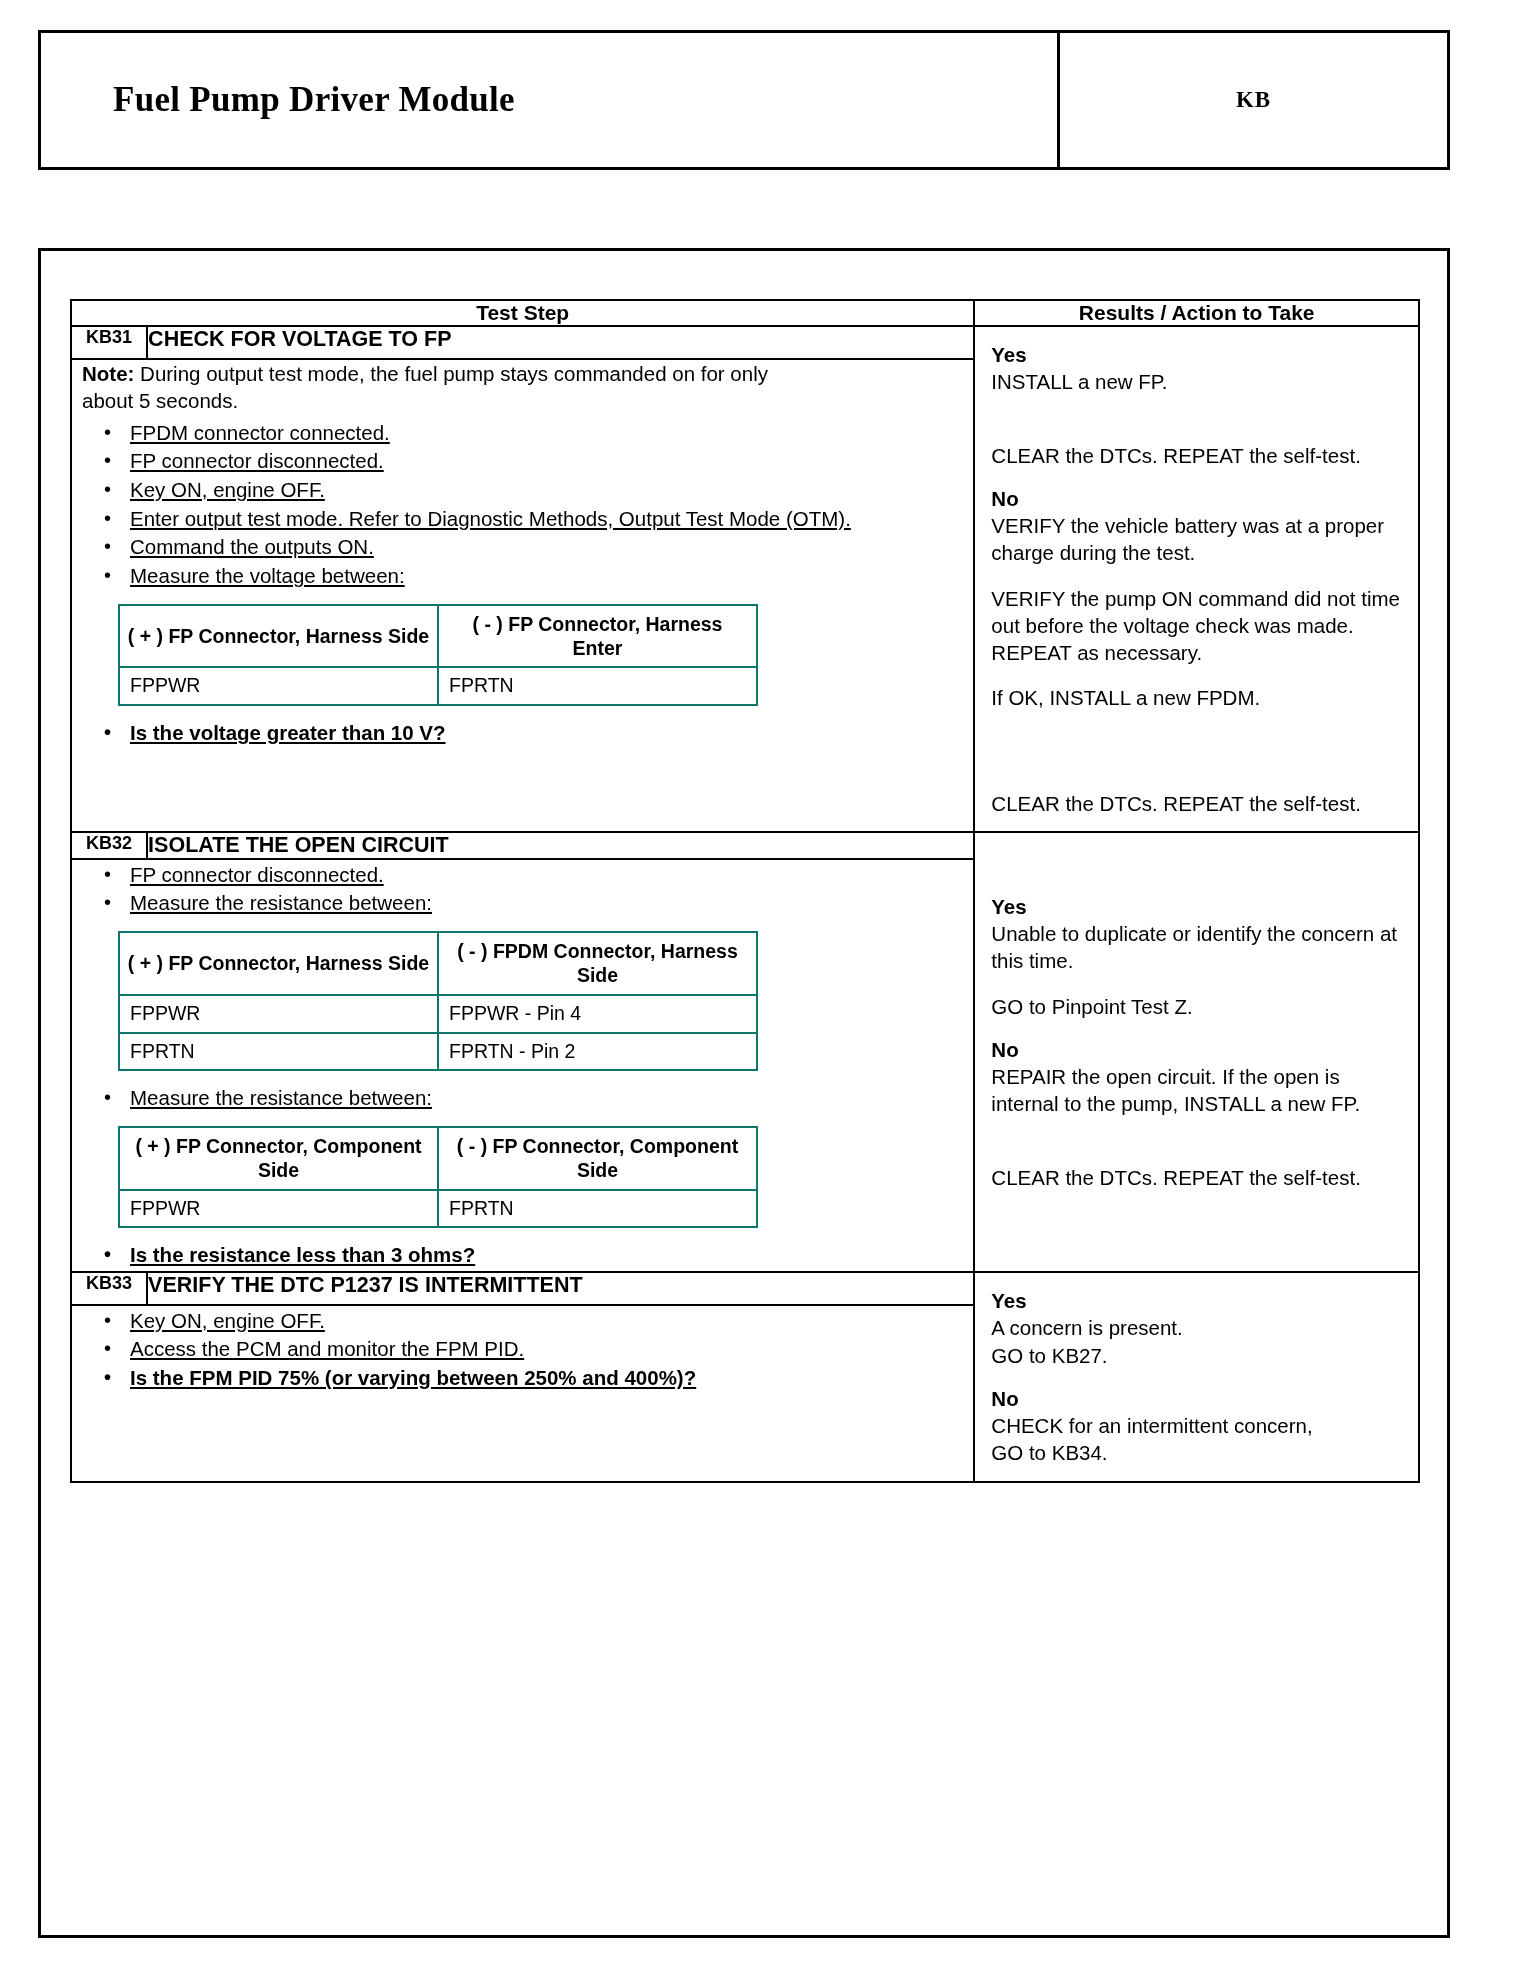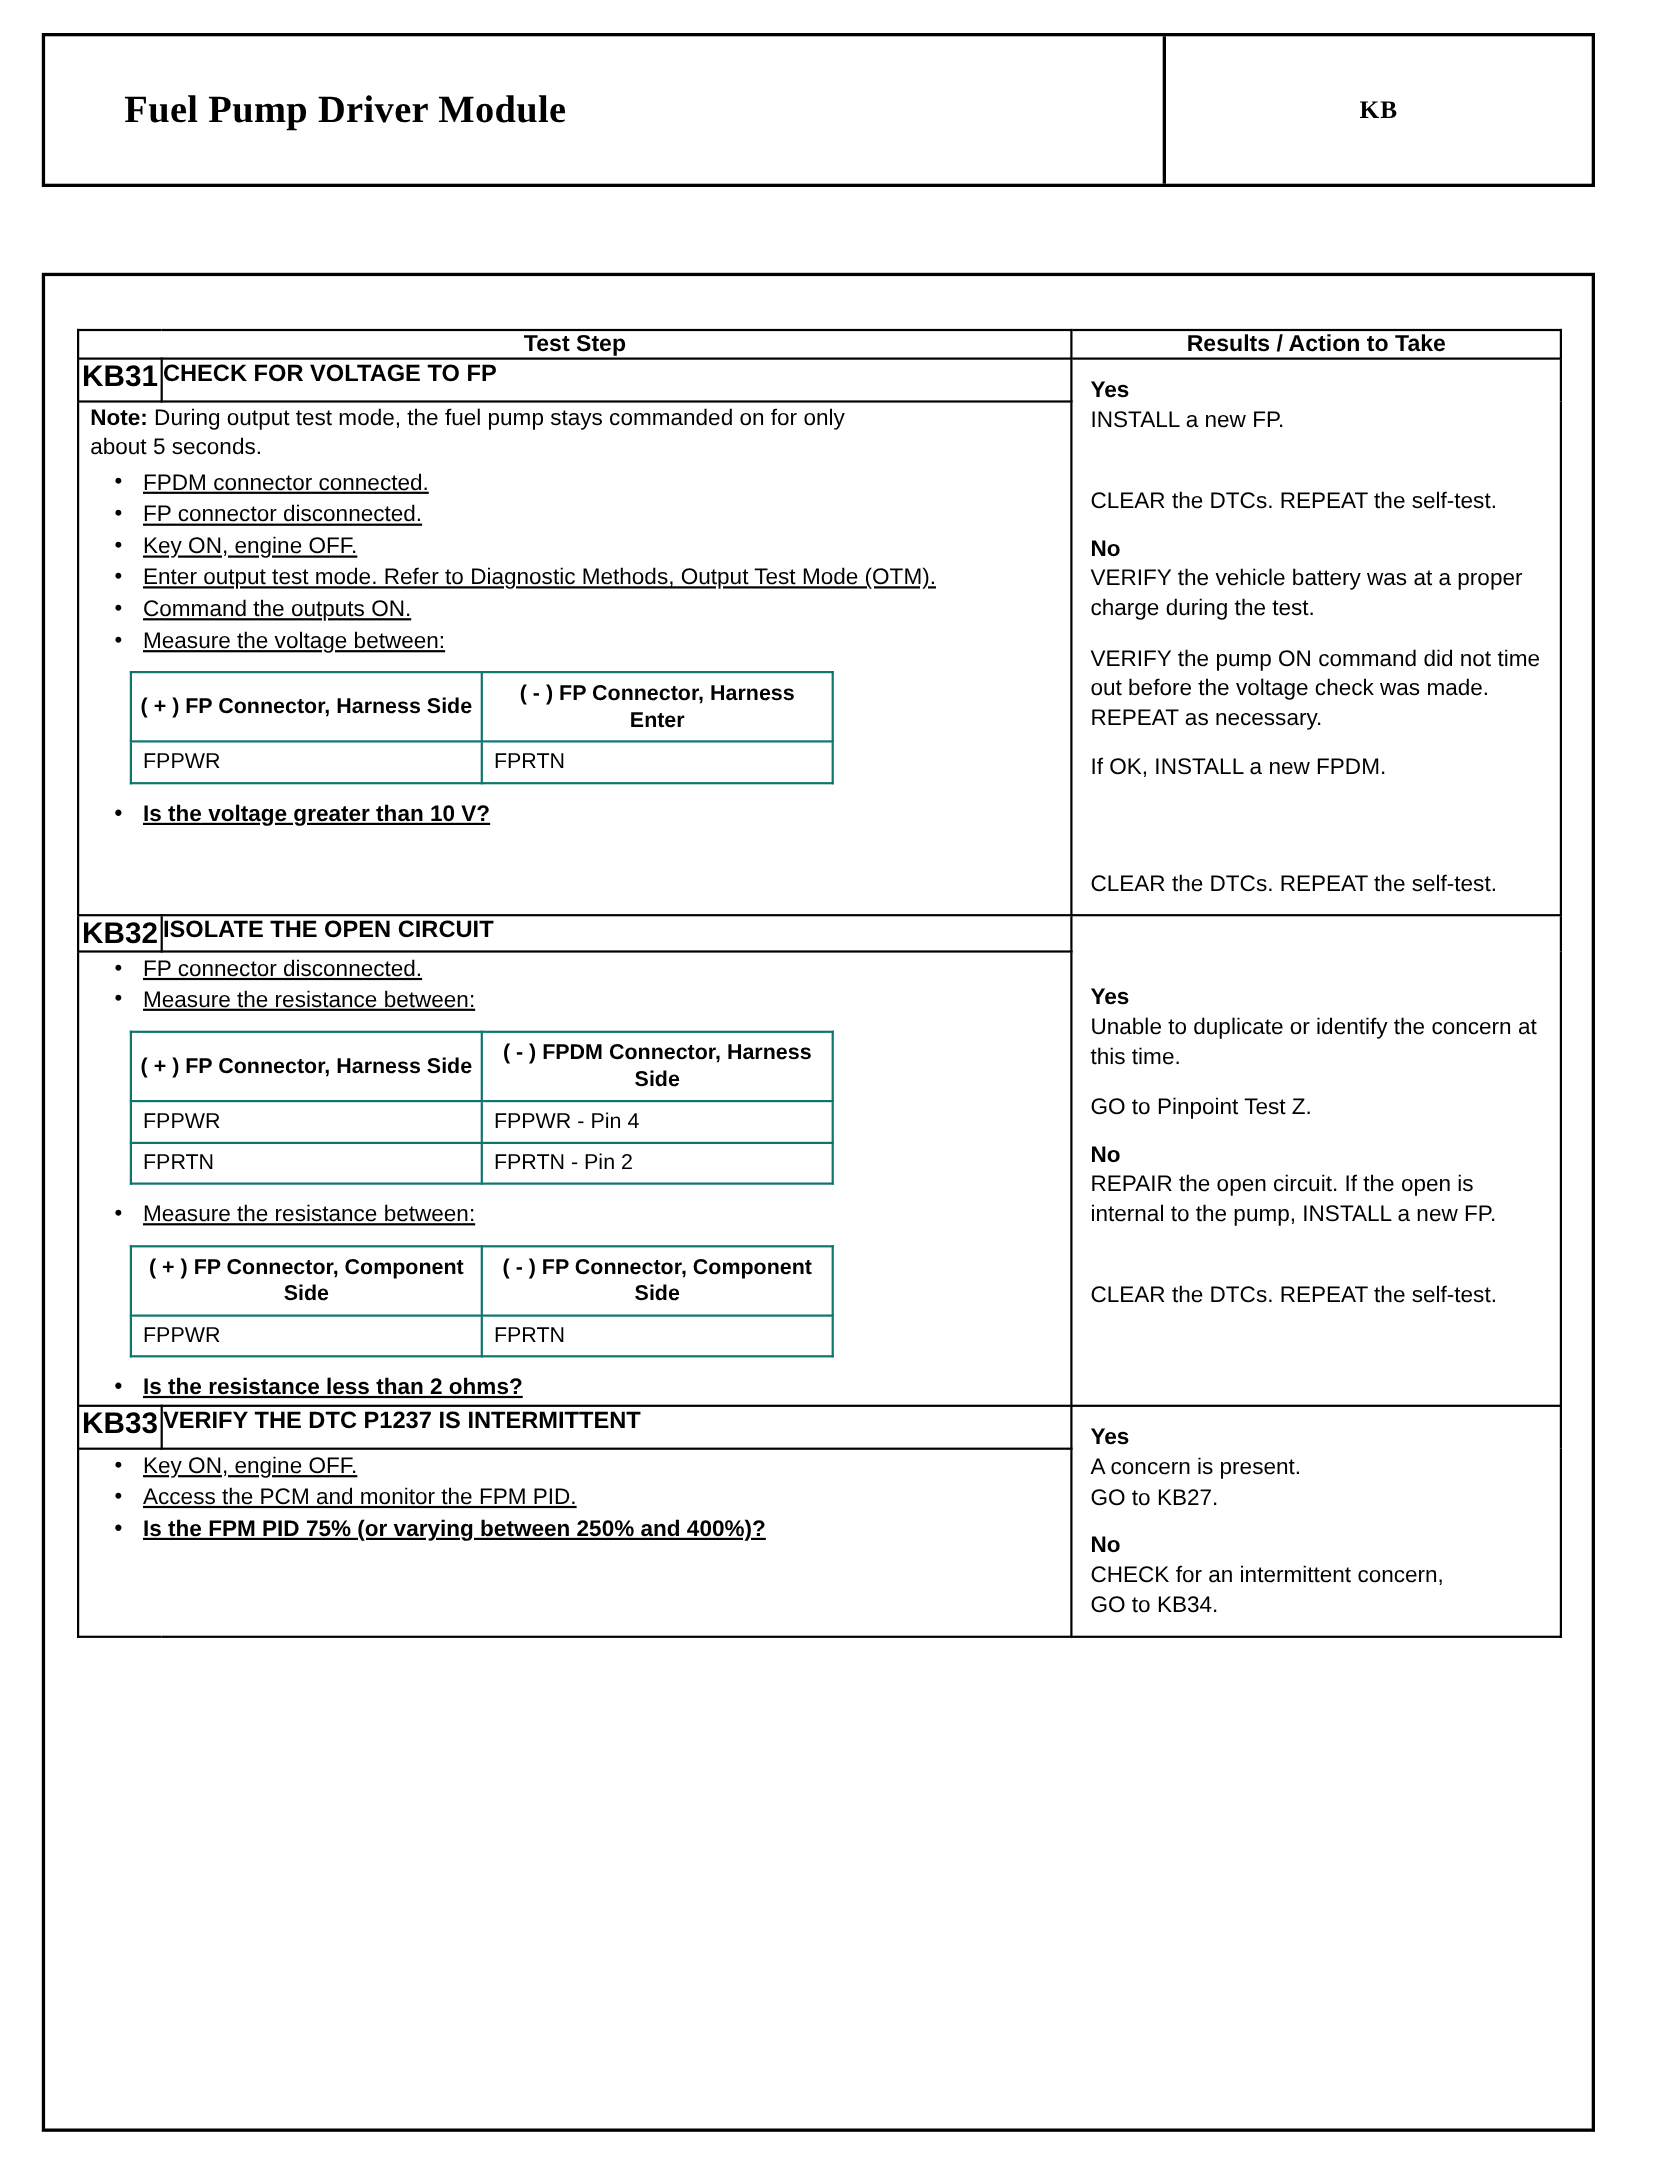--- a/index.html
+++ b/index.html
@@ -102,21 +102,21 @@
   }
 
   .step-head {
     font-weight: bold;
     font-size: 21.5px;
     padding: 8px 0 8px 12px;
     white-space: nowrap;
   }
   .id-cell {
     font-weight: bold;
-    font-size: 27px;
+    font-size: 18px;
     text-align: center;
     padding: 8px 0 8px 0;
   }
 
   .step-body {
     padding: 10px 12px 16px 12px;
     font-size: 20.5px;
     line-height: 1.32;
   }
   .note {
@@ -319,21 +319,21 @@
             <td class="hdr iw-half">( - ) FP Connector, Component Side</td>
           </tr>
           <tr>
             <td class="val">FPPWR</td>
             <td class="val">FPRTN</td>
           </tr>
         </tbody>
             </table>
 
         <ul class="bullets">
-          <li class="bold">Is the resistance less than 2 ohms?</li>
+          <li class="bold">Is the resistance less than 3 ohms?</li>
         </ul>
       </td>
     </tr>
 
     <tr>
       <td class="id-cell">KB33</td>
       <td class="step-head">VERIFY THE DTC P1237 IS INTERMITTENT</td>
       <td class="res-cell" rowspan="2">
         <div class="res-inner">
           <p class="yn">Yes</p>

